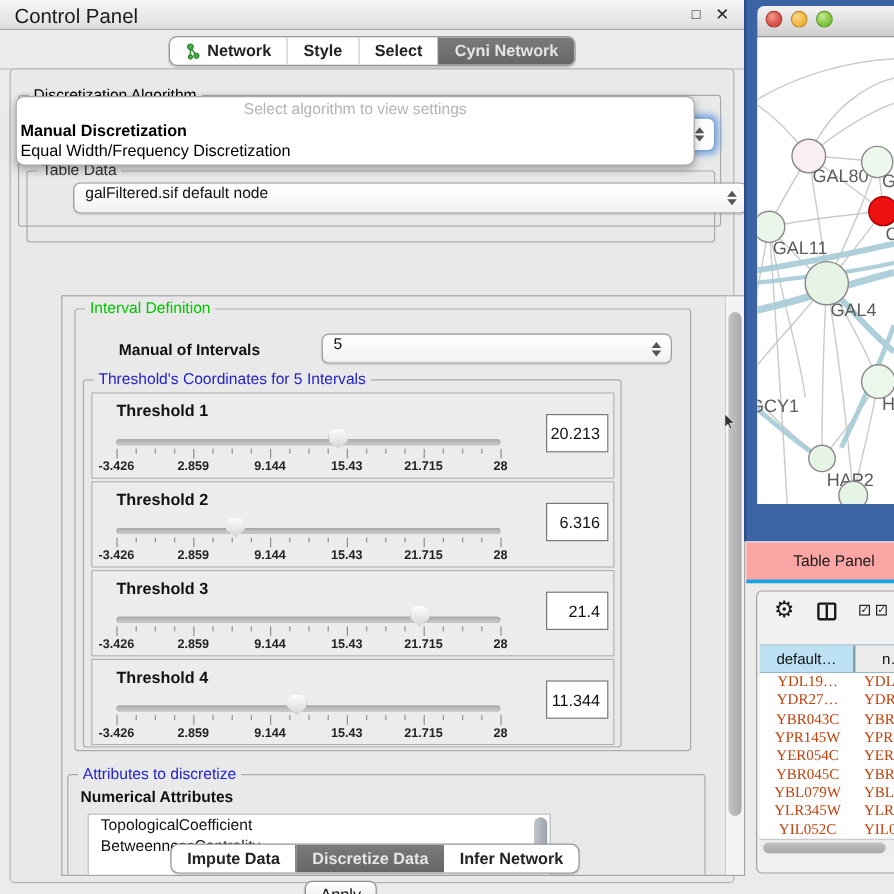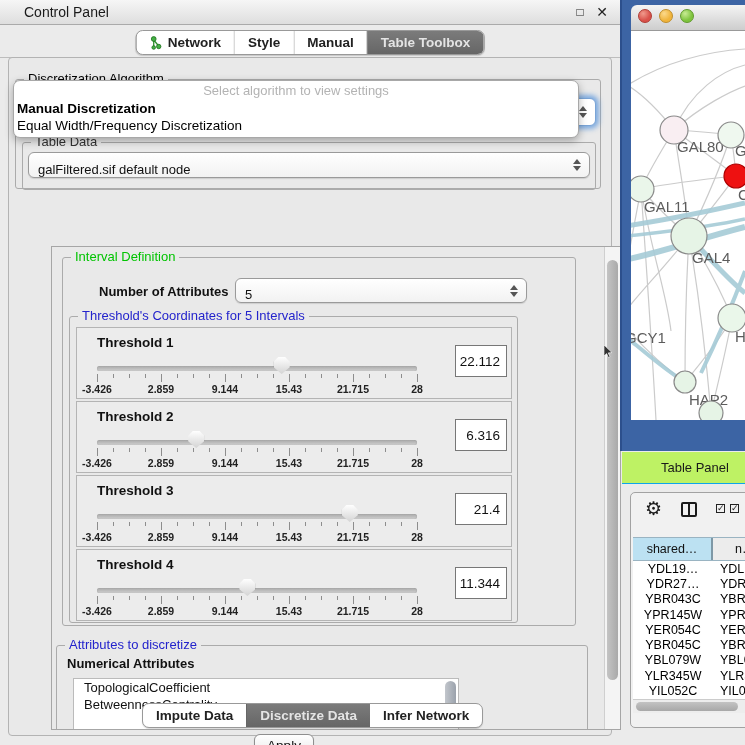--- a/index.html
+++ b/index.html
@@ -6,21 +6,21 @@
   body{
     width:745px;height:745px;overflow:hidden;position:relative;
     background:#ebebeb;
     font-family:"Liberation Sans","DejaVu Sans",sans-serif;
     -webkit-font-smoothing:antialiased;
   }
   
   #left-pane{position:absolute;left:0;top:0;width:620px;height:745px;background:#ebebeb;}
   #cp-titlebar{position:absolute;left:0;top:0;width:620px;height:24px;
     background:linear-gradient(#f6f6f6,#dedede);border-bottom:1px solid #aaa;}
-  #cp-title{position:absolute;left:24px;top:4px;font-size:14px;color:#1a1a1a;}
+  #cp-title{position:absolute;left:12px;top:4px;font-size:17px;color:#1a1a1a;}
   .titlebar-btn{position:absolute;top:4px;width:16px;height:16px;text-align:center;
     font-size:12px;color:#222;line-height:16px;cursor:default;}
   #float-btn{right:32px;}
   #close-btn{right:10px;font-weight:bold;font-size:14px;}
   
   .seg-bar{position:absolute;display:inline-flex;background:#fff;border:1px solid #999;
     border-radius:7px;overflow:hidden;box-shadow:0 1px 1px rgba(0,0,0,.15);}
   .seg{padding:4px 13px;font-size:13.5px;font-weight:600;color:#222;white-space:nowrap;
     border-left:1px solid #ccc;display:flex;align-items:center;gap:5px;}
   .seg:first-child{border-left:none;}
@@ -33,21 +33,21 @@
   #outer-panel{position:absolute;left:8px;top:57px;width:604px;height:679px;
     background:#e9e9e9;border:1px solid #b3b3b3;border-radius:4px;box-sizing:border-box;}
   .group{position:absolute;border:1px solid #ababab;border-radius:3px;box-sizing:border-box;}
   .group-title{position:absolute;top:-9px;left:8px;background:#e9e9e9;padding:0 4px;
     font-size:13px;color:#000000;white-space:nowrap;}
   .group-title.green{color:#00c400;}
   .group-title.blue{color:#2323cc;}
   
   .combo{position:absolute;background:linear-gradient(#ffffff,#f2f2f2);border:1px solid #9a9a9a;
     border-radius:6px;box-sizing:border-box;font-size:13px;color:#111;
-    display:flex;align-items:flex-end;padding:0 22px 0 9px;box-shadow:0 1px 1px rgba(0,0,0,.12);}
+    display:flex;align-items:flex-start;padding:0 22px 0 9px;box-shadow:0 1px 1px rgba(0,0,0,.12);margin-left:33px;}
   .spinner{position:absolute;right:7px;top:50%;transform:translateY(-50%);width:9px;height:12px;}
   .spinner:before,.spinner:after{content:"";position:absolute;left:0;border-left:4.5px solid transparent;
     border-right:4.5px solid transparent;}
   .spinner:before{top:0;border-bottom:5px solid #555;}
   .spinner:after{bottom:0;border-top:5px solid #555;}
   
   #hidden-combo{position:absolute;left:500px;top:96px;width:92px;height:26px;
     background:#fff;border:1px solid #7aa4d6;border-radius:6px;
     box-shadow:0 0 5px 2.5px rgba(90,150,220,.75);z-index:5;}
   
@@ -102,41 +102,41 @@
     background:linear-gradient(#f4f4f4,#cdcdcd);border-bottom:1px solid #999;
     border-top-left-radius:6px;}
   .traffic{position:absolute;top:9px;width:14px;height:14px;border-radius:50%;box-sizing:border-box;}
   #tl-red{left:638px;background:radial-gradient(circle at 35% 30%,#f09a8c,#d9514a 60%);border:1px solid #ad3b34;}
   #tl-yellow{left:659px;background:radial-gradient(circle at 35% 30%,#fbd98c,#f0b43c 60%);border:1px solid #bf8d2a;}
   #tl-green{left:680px;background:radial-gradient(circle at 35% 30%,#c8eb94,#7fc43e 60%);border:1px solid #5f9a2c;}
   #net-canvas{position:absolute;left:631px;top:31px;width:114px;height:389px;background:#fff;overflow:hidden;}
   #net-canvas svg{position:absolute;left:0;top:0;}
   .node-label{font-size:15px;fill:#5c5c5c;}
   
-  #tp-header{position:absolute;left:622px;top:452px;width:123px;height:31px;background:#bef264;
-    border-bottom:1px solid #0ea5e9;}
+  #tp-header{position:absolute;left:622px;top:452px;width:123px;height:31px;background:#fca5a5;
+    border-bottom:3px solid #0ea5e9;}
   #tp-title{position:absolute;left:39px;top:8px;font-size:13px;color:#1a1a1a;white-space:nowrap;}
   #table-box{position:absolute;left:630px;top:492px;width:120px;height:236px;background:#f1f1f1;
     border:1px solid #a2a2a2;border-radius:5px;box-sizing:border-box;overflow:hidden;}
   .tp-toolbar-icon{position:absolute;color:#1a1a1a;}
   #gear-ic{left:14px;top:4px;font-size:19px;}
   #split-ic{left:50px;top:9px;width:16px;height:15px;border:2px solid #1a1a1a;border-radius:2px;box-sizing:border-box;}
   #split-ic:before{content:"";position:absolute;left:5px;top:0;width:2px;height:11px;background:#1a1a1a;}
   .chk-ic{position:absolute;top:11px;width:9px;height:9px;border:1.5px solid #222;box-sizing:border-box;
     font-size:9px;line-height:7px;color:#222;text-align:center;}
   #chk1{left:85px;} #chk2{left:99px;}
   #tbl{position:absolute;left:2px;top:44px;width:118px;}
   .th-row{display:flex;height:22px;border-top:1px solid #9ab4c2;border-bottom:1px solid #9ab4c2;}
   .th-cell{box-sizing:border-box;font-size:12.5px;color:#111;display:flex;align-items:center;
     justify-content:center;white-space:nowrap;overflow:hidden;}
   .th-c1{width:80px;background:#bce1f2;border-right:2px solid #7e98a6;}
   .th-c2{flex:1;background:#ececec;justify-content:flex-start;padding-left:22px;}
   .td-row{display:flex;height:15.3px;background:#fff;}
-  .td-cell{box-sizing:border-box;font-size:12.5px;color:#000000;white-space:nowrap;overflow:hidden;
-    display:flex;align-items:center;}
+  .td-cell{box-sizing:border-box;font-size:12.5px;color:#c2410c;white-space:nowrap;overflow:hidden;
+    display:flex;align-items:center;font-family:Liberation Serif, serif;}
   .td-c1{width:80px;justify-content:center;}
   .td-c2{flex:1;padding-left:7px;}
   #hscroll{position:absolute;left:2px;top:206px;width:116px;height:13px;background:#ededed;border-top:1px solid #ccc;}
   #hscroll .scroll-thumb{left:3px;top:2px;width:102px;height:9px;background:linear-gradient(#c3c3c3,#a8a8a8);}
   
   #cursor{position:absolute;left:604px;top:345px;z-index:80;}
 </style>
 </head>
 <body>
 
@@ -159,51 +159,51 @@
             <circle cx="4" cy="3" r="2.4" fill="#45b045" stroke="#1c701c" stroke-width="0.8"></circle>
             <circle cx="9" cy="10.5" r="2.2" fill="#45b045" stroke="#1c701c" stroke-width="0.8"></circle>
             <circle cx="4" cy="11.5" r="1.8" fill="#45b045" stroke="#1c701c" stroke-width="0.8"></circle>
           </svg>
           <span>Network</span>
         </div>
         <div class="seg">
           <span>Style</span>
         </div>
         <div class="seg">
-          <span>Manual</span>
+          <span>Select</span>
         </div>
         <div class="seg selected">
-          <span>Table Toolbox</span>
+          <span>Cyni Network</span>
         </div>
       </div>
   </div>
 
   <div id="outer-panel">
 
     <div class="group" style="left:6px;top:21px;width:586px;height:110px;">
       <span class="group-title">Discretization Algorithm</span>
       <div id="hidden-combo" style="left:486px;top:18px;">
         <div class="spinner"></div>
       </div>
 
-      <div class="group" style="left:6px;top:62px;width:574px;height:48px;">
+      <div class="group" style="left:6px;top:62px;width:574px;height:60px;">
         <span class="group-title" style="color:#333;">Table Data</span>
         <div class="combo" style="left:5px;top:9px;width:562px;height:26px;">
           <span>galFiltered.sif default node</span>
           <div class="spinner"></div>
         </div>
       </div>
     </div>
 
     <div id="viewport">
 
       <div class="group" style="left:10px;top:10px;width:514px;height:369px;">
         <span class="group-title green">Interval Definition</span>
 
-        <div class="bold-label" style="left:36px;top:26px;">Number of Attributes</div>
+        <div class="bold-label" style="left:36px;top:26px;">Manual of Intervals</div>
         <div class="combo" style="left:172px;top:20px;width:292px;height:25px;">
           <span>5</span>
           <div class="spinner"></div>
         </div>
 
         <div class="group" style="left:6px;top:58px;width:449px;height:307px;">
           <span class="group-title blue">Threshold's Coordinates for 5 Intervals</span>
           <div id="thr-container">
               <div class="thr-box" style="top: 10px;">
                 <div class="thr-label">Threshold 1</div>
@@ -229,21 +229,21 @@
                 <div class="tick" style="left: 292px; top: 46px; height: 4px;"></div>
                 <div class="tick" style="left: 308px; top: 46px; height: 4px;"></div>
                 <div class="tick" style="left: 324px; top: 46px; height: 4px;"></div>
                 <div class="tick" style="left: 340px; top: 46px; height: 8px;"></div>
                 <div class="tick-label" style="left: 20px; top: 55px;">-3.426</div>
                 <div class="tick-label" style="left: 84px; top: 55px;">2.859</div>
                 <div class="tick-label" style="left: 148px; top: 55px;">9.144</div>
                 <div class="tick-label" style="left: 212px; top: 55px;">15.43</div>
                 <div class="tick-label" style="left: 276px; top: 55px;">21.715</div>
                 <div class="tick-label" style="left: 340px; top: 55px;">28</div>
-                <div class="thr-value">22.112</div>
+                <div class="thr-value">20.213</div>
               </div>
               <div class="thr-box" style="top: 84px;">
                 <div class="thr-label">Threshold 2</div>
                 <div class="thr-track"></div>
                 <div class="thr-thumb" style="left: 111.199px;"></div>
                 <div class="tick" style="left: 20px; top: 46px; height: 8px;"></div>
                 <div class="tick" style="left: 36px; top: 46px; height: 4px;"></div>
                 <div class="tick" style="left: 52px; top: 46px; height: 4px;"></div>
                 <div class="tick" style="left: 68px; top: 46px; height: 4px;"></div>
                 <div class="tick" style="left: 84px; top: 46px; height: 8px;"></div>
@@ -446,21 +446,21 @@
 </div>
 
 <div id="table-box">
   <span id="gear-ic" class="tp-toolbar-icon">⚙</span>
   <div id="split-ic" class="tp-toolbar-icon"></div>
   <div id="chk1" class="chk-ic">✓</div>
   <div id="chk2" class="chk-ic">✓</div>
 
   <div id="tbl">
     <div class="th-row">
-      <div class="th-cell th-c1">shared…</div>
+      <div class="th-cell th-c1">default…</div>
       <div class="th-cell th-c2">n…</div>
     </div>
     <div id="tbl-body">
         <div class="td-row">
           <div class="td-cell td-c1">YDL19…</div>
           <div class="td-cell td-c2">YDL1…</div>
         </div>
         <div class="td-row">
           <div class="td-cell td-c1">YDR27…</div>
           <div class="td-cell td-c2">YDR2…</div>

